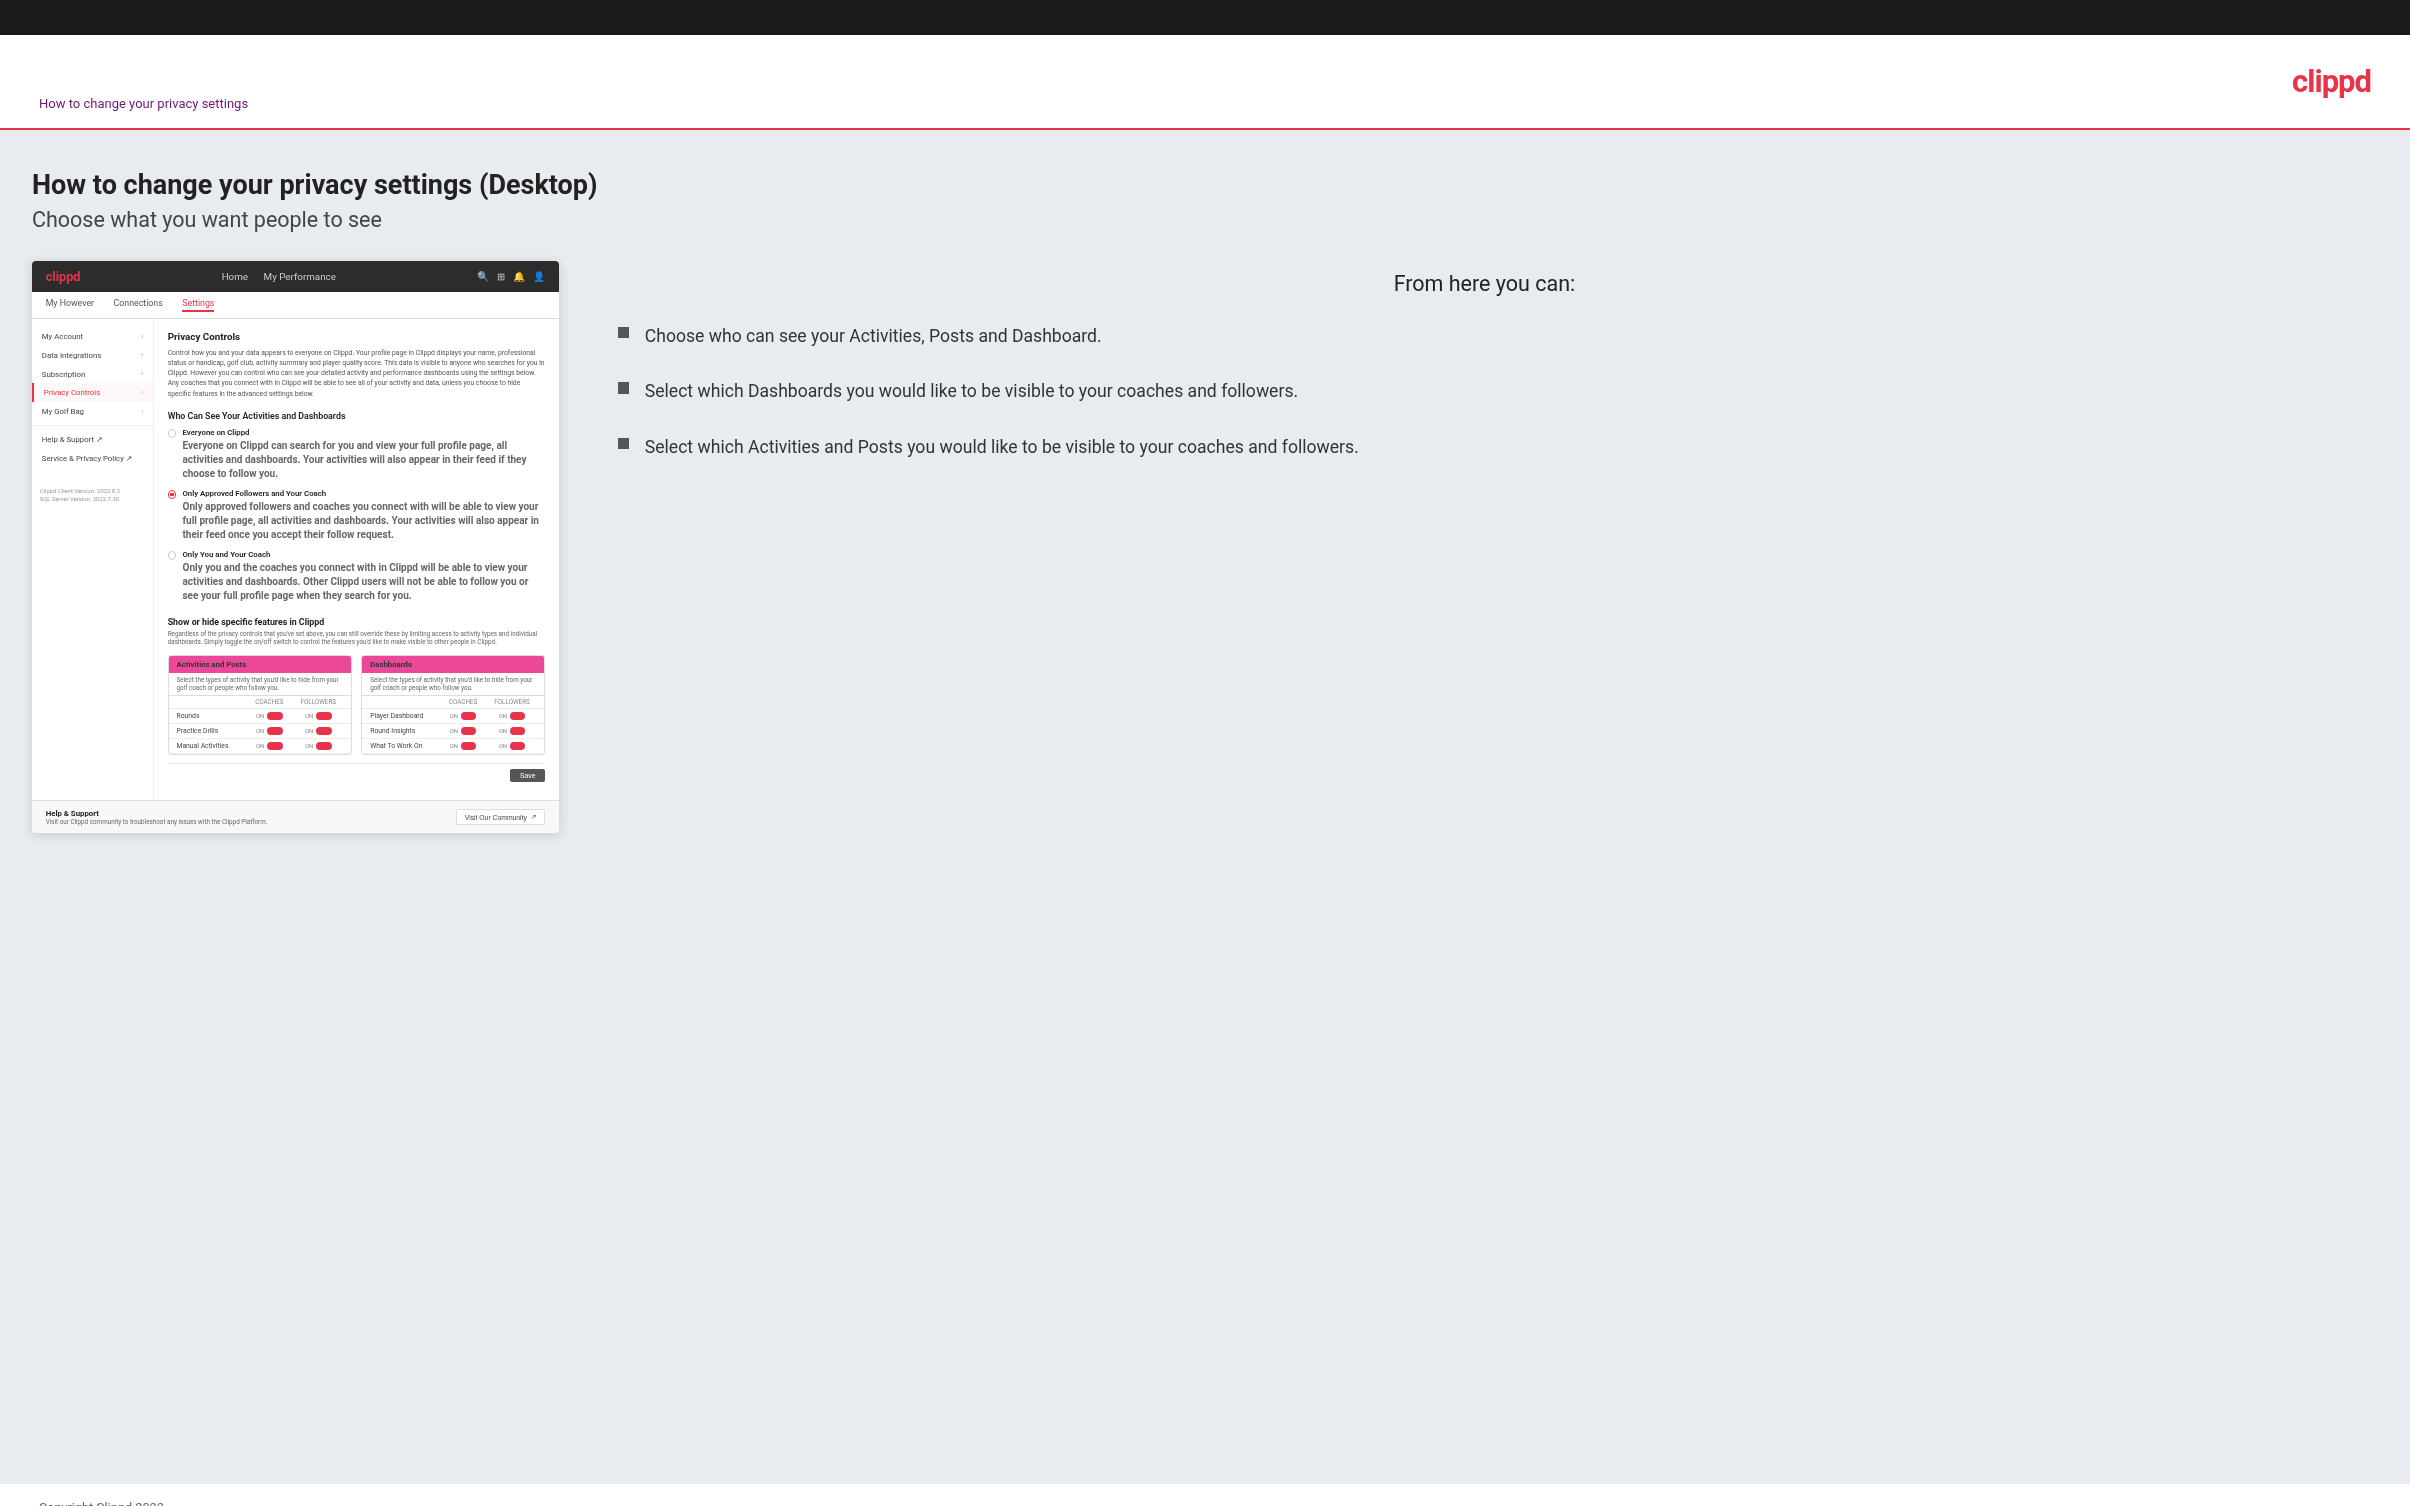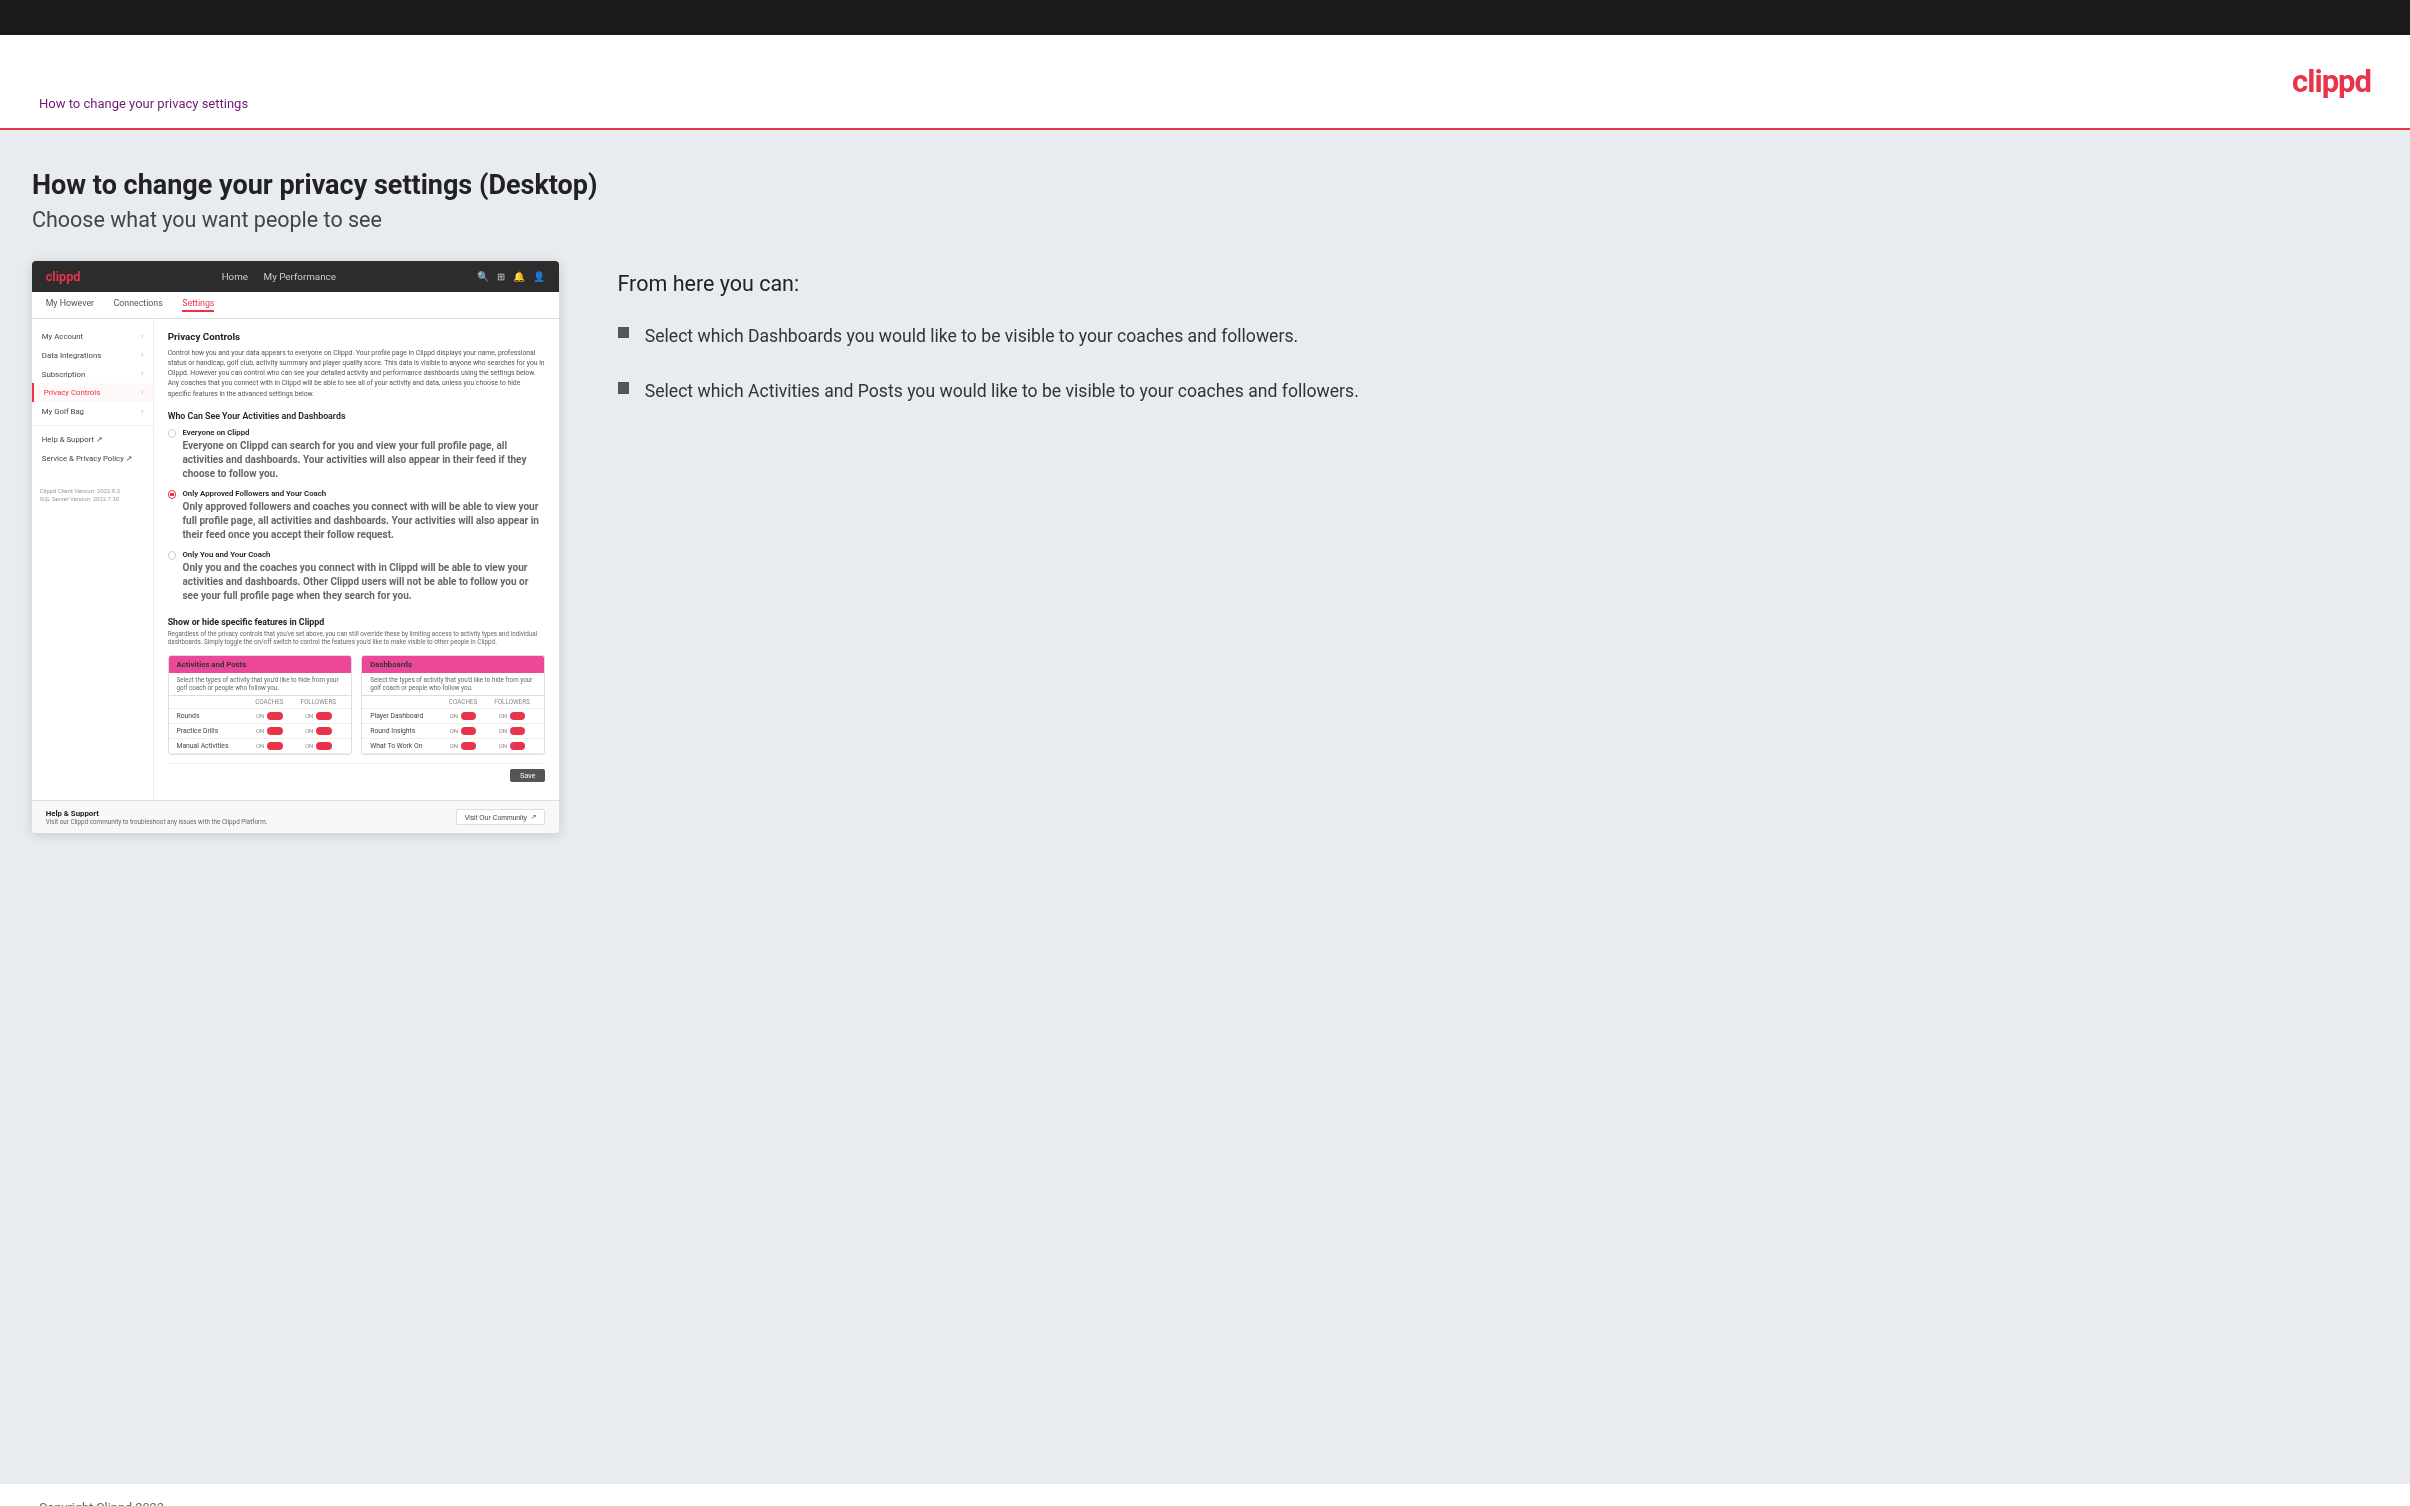--- a/index.html
+++ b/index.html
@@ -345,20 +345,21 @@
       border-radius: 2px;
       display: flex;
       align-items: center;
       gap: 3.9px;
     }
 
     
     .right-panel {
       flex: 1;
       padding: 9.8px 19.5px;
+      text-align: center;
     }
     .from-here-title {
       font-size: 21.5px;
       color: #222;
       margin-bottom: 27px;
     }
     .bullet-list {
       list-style: none;
       display: flex;
       flex-direction: column;
@@ -634,20 +635,24 @@
         </button>
       </div>
 
     </div>
 
     <div class="right-panel">
       <div class="from-here-title">From here you can:</div>
       <ul class="bullet-list">
         <li class="bullet-item">
           <div class="bullet-square"></div>
+          <span class="bullet-text">Choose who can see your Activities, Posts and Dashboard.</span>
+        </li>
+        <li class="bullet-item">
+          <div class="bullet-square"></div>
           <span class="bullet-text">Select which Dashboards you would like to be visible to your coaches and followers.</span>
         </li>
         <li class="bullet-item">
           <div class="bullet-square"></div>
           <span class="bullet-text">Select which Activities and Posts you would like to be visible to your coaches and followers.</span>
         </li>
       </ul>
     </div>
 
   </div>

